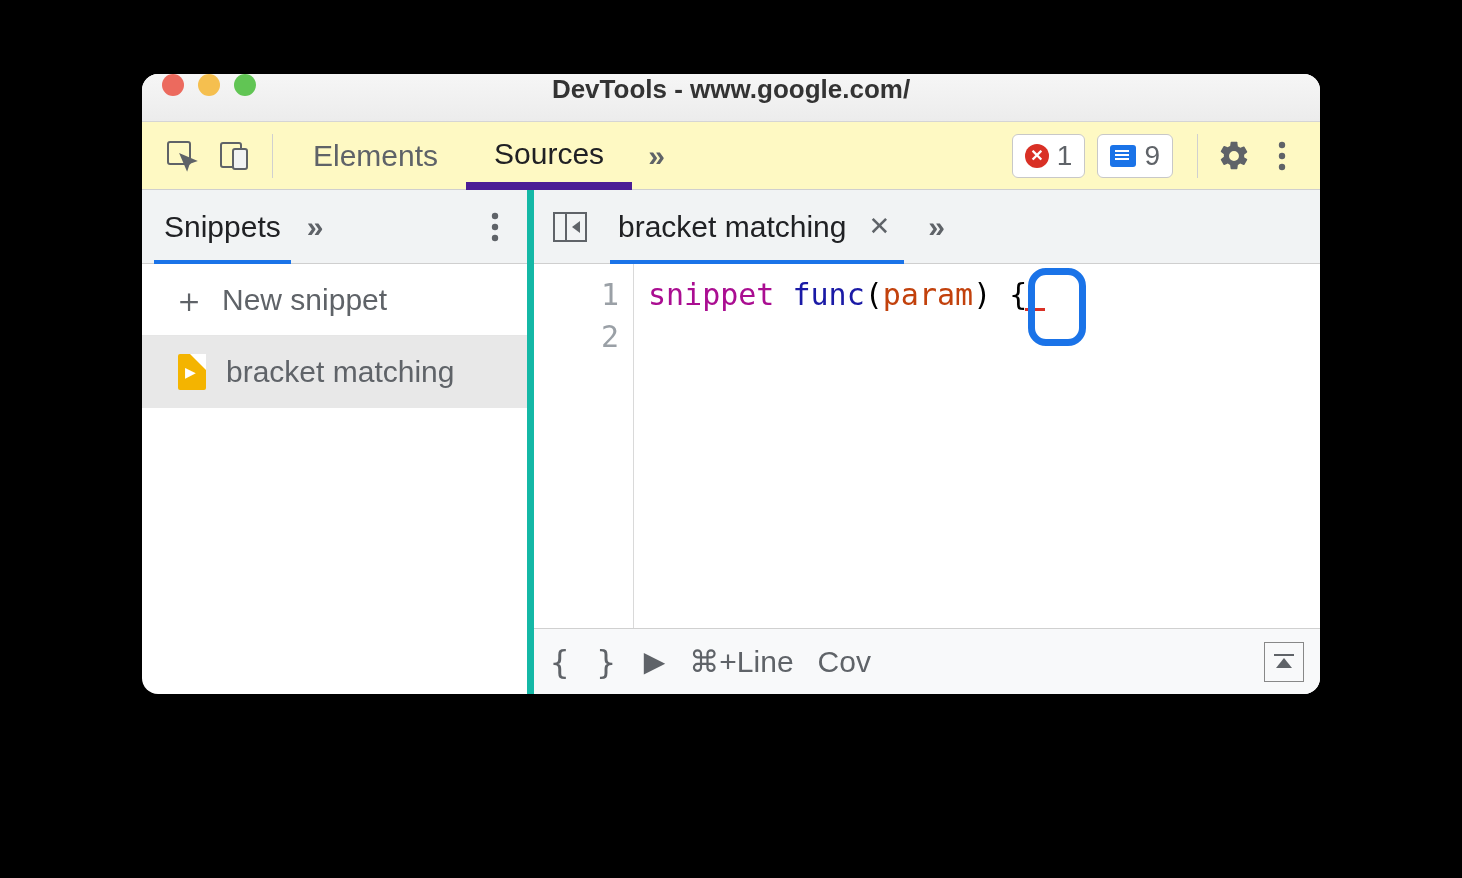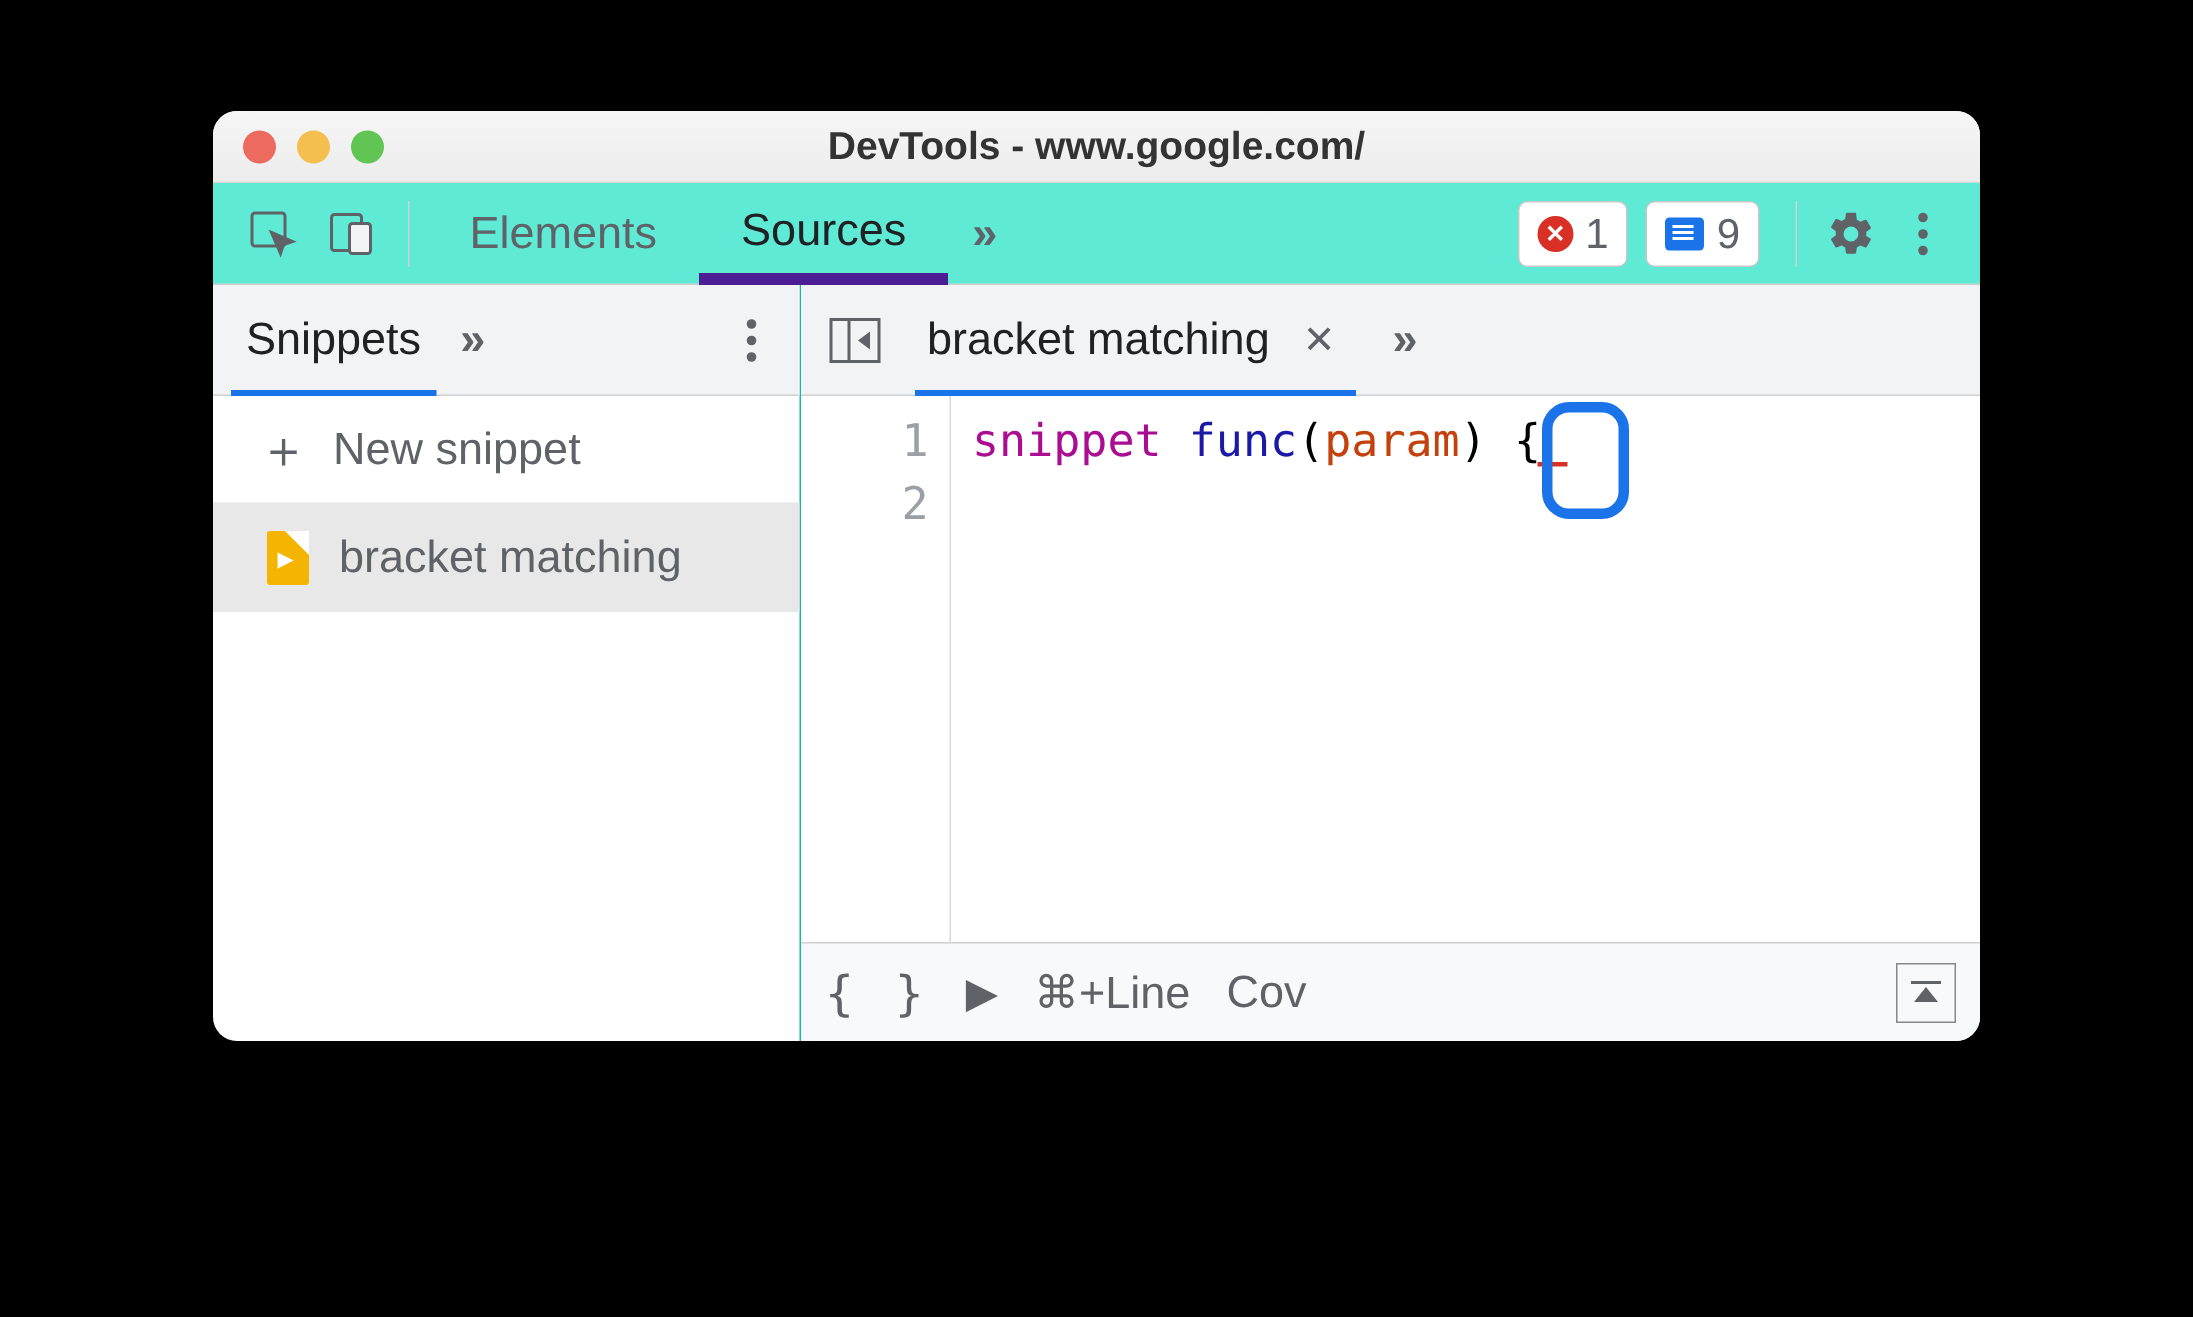--- a/index.html
+++ b/index.html
@@ -21,23 +21,22 @@
       overflow: hidden;
       box-shadow: 0 12px 40px rgba(0,0,0,0.5);
       display: flex;
       flex-direction: column;
     }
     .titlebar {
       height: 48px;
       background: linear-gradient(#f6f6f6, #ececec);
       border-bottom: 1px solid #d5d5d5;
       display: flex;
-      align-items: center;
       position: relative;
-      padding: 10px 14px;
+      padding: 0 14px;
     }
     .traffic {
       display: flex;
       gap: 14px;
       position: absolute;
       left: 20px;
     }
     .tl {
       width: 22px; height: 22px; border-radius: 50%;
     }
@@ -45,21 +44,21 @@
     .tl.yellow { background: #f5bf4f; }
     .tl.green { background: #61c554; }
     .window-title {
       margin: 0 auto;
       font-weight: 600;
       font-size: 26px;
       color: #333;
     }
     .toolbar {
       height: 68px;
-      background: #5eead4;
+      background: #fef9c3;
       border-bottom: 1px solid #cfcfcf;
       display: flex;
       align-items: center;
       padding: 0 14px;
     }
     .toolbar-left, .toolbar-right {
       display: flex;
       align-items: center;
     }
     .tbtn {
@@ -107,21 +106,21 @@
     .gear, .dots3 {
       width: 48px; height:48px; display:flex; align-items:center; justify-content:center; color:#5f6368;
     }
     .main-body {
       flex: 1;
       display: flex;
       min-height: 0;
     }
     .sidebar {
       width: 392px;
-      border-right: 1px solid #14b8a6;
+      border-right: 7px solid #14b8a6;
       display: flex;
       flex-direction: column;
     }
     .side-tabs {
       height: 74px;
       border-bottom: 1px solid #cfcfcf;
       background: #f1f3f4;
       display: flex;
       align-items: center;
       padding: 0 12px;

